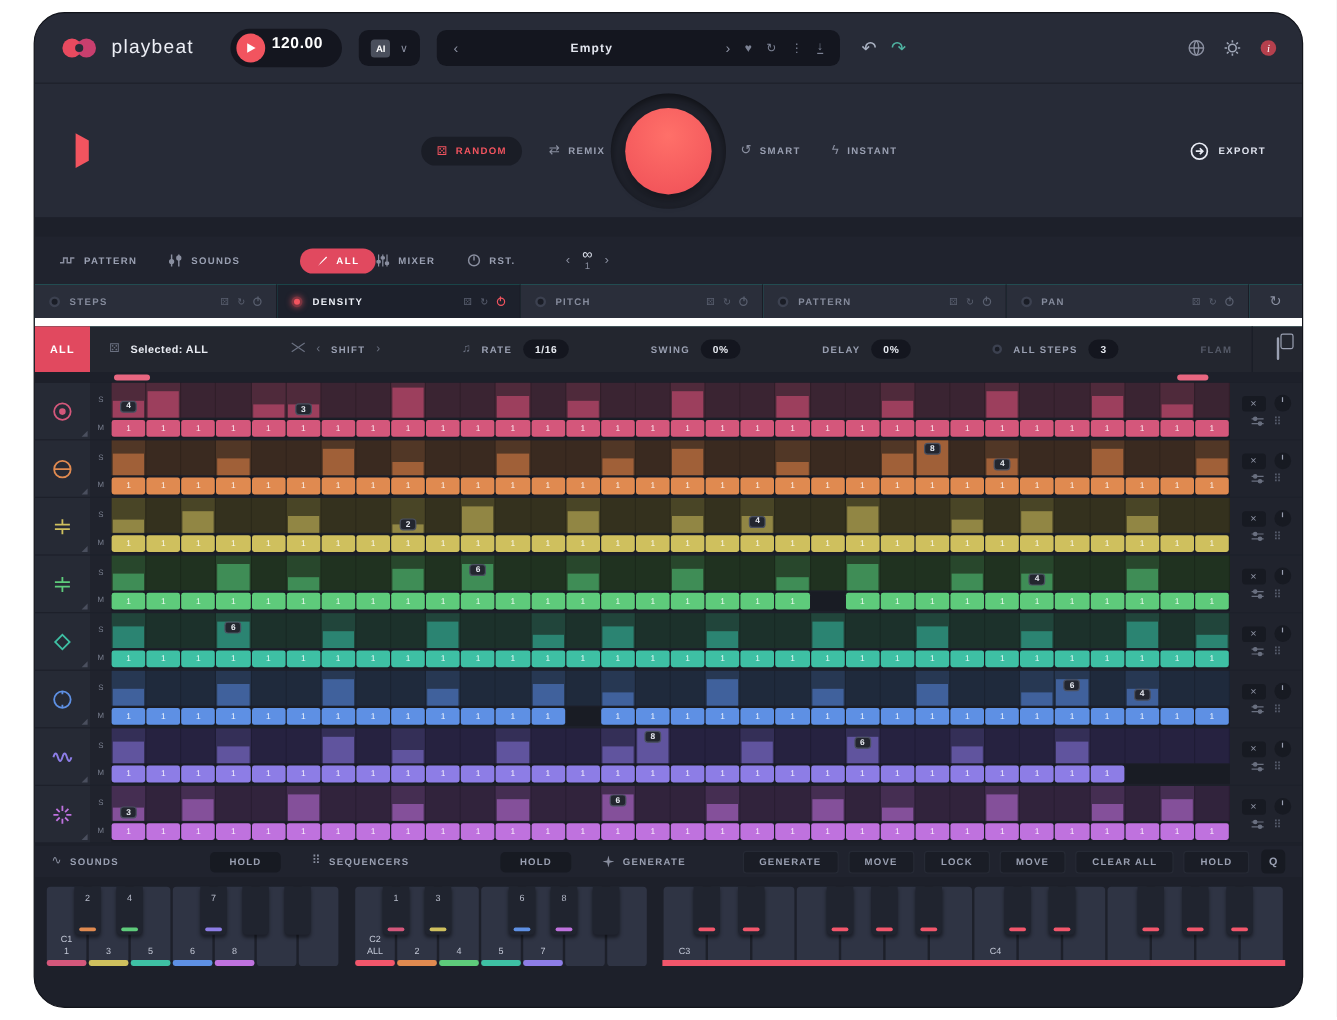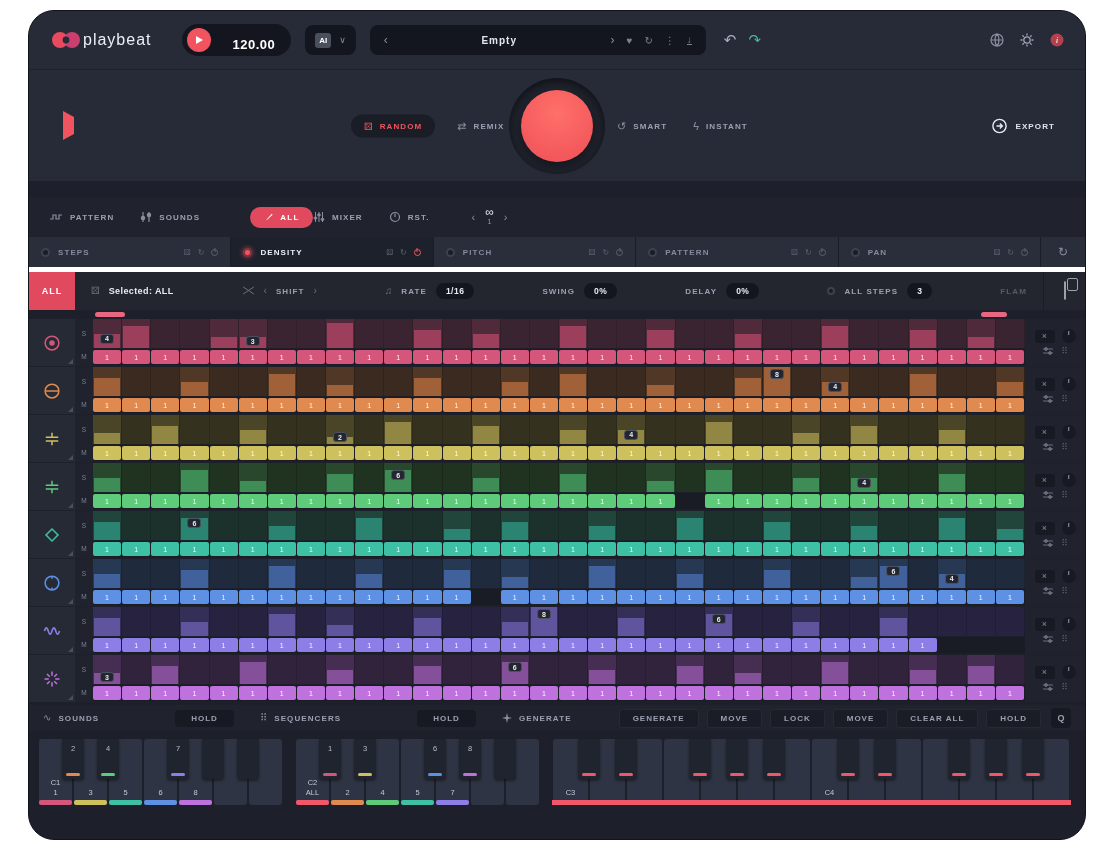--- a/index.html
+++ b/index.html
@@ -3,23 +3,23 @@
 <meta charset="utf-8">
 <style>
   *{box-sizing:border-box;margin:0;padding:0}
   html,body{width:1114px;height:850px;background:#fff;font-family:"Liberation Sans",sans-serif;-webkit-font-smoothing:antialiased}
   button{background:none;border:none;font:inherit;color:inherit;padding:0;cursor:pointer}
   .app{position:absolute;left:28px;top:10px;width:1058px;height:830px;background:#1d202a;border-radius:26px;overflow:hidden;border:1px solid #12141b}
   .flex-sp{flex:1}
   .lbl{font-size:8px;font-weight:bold;letter-spacing:1.1px;color:#9aa0b2}
   
   .topbar{height:58px;background:#272b37;display:flex;align-items:center;padding:0 20px;gap:14px}
-  .logo{display:flex;align-items:center;gap:0;margin-right:16px}
+  .logo{display:flex;align-items:center;gap:10px;margin-right:16px}
   .logo-text{font-size:16px;color:#eceef5;letter-spacing:1px}
-  .tempo-module{background:#14161f;border-radius:17px;display:flex;align-items:flex-end;gap:22px;padding:4px 16px 4px 5px}
+  .tempo-module{background:#14161f;border-radius:17px;display:flex;align-items:flex-start;gap:6px;padding:4px 16px 4px 5px}
   .play-btn{width:24px;height:24px;border-radius:50%;background:#f2545f;display:flex;align-items:center;justify-content:center}
   .play-tri{width:0;height:0;border-left:7px solid #fff;border-top:4.5px solid transparent;border-bottom:4.5px solid transparent;margin-left:2px}
   .tempo-value{font-size:13px;font-weight:bold;color:#fff;letter-spacing:.5px}
   .ai-module{background:#14161f;border-radius:8px;height:30px;display:flex;align-items:center;gap:8px;padding:0 10px}
   .ai-badge{background:#4a4f5c;color:#fff;font-size:8px;font-weight:bold;border-radius:3px;padding:3px 4px}
   .chev{color:#8a8fa0;font-size:9px}
   .preset-module{background:#14161f;border-radius:8px;height:30px;display:flex;align-items:center;gap:12px;padding:0 14px;width:336px}
   .pm-arrow{color:#8a8fa0;font-size:12px}
   .preset-name{flex:1;text-align:center;font-size:10px;font-weight:bold;letter-spacing:1px;color:#e3e6ef}
   .pm-icon{color:#7c8294;font-size:10px}
@@ -58,21 +58,21 @@
   .st-t3{position:absolute;left:52%;width:15%;top:2px;height:10px;background:repeating-linear-gradient(90deg,#e8eaf0 0 4px,transparent 4px 6px)}
   .st-line{position:absolute;left:67%;right:0;top:6px;height:2px;background:#4a4f5e;border-radius:1px}
   .st-knob{position:absolute;top:1px;width:12px;height:12px;border-radius:50%;background:#e8eaf0;transform:translateX(-50%);box-shadow:0 1px 3px rgba(0,0,0,.5)}
   .pct{font-size:10px;font-weight:bold;color:#e8eaf0}
   .pager{display:flex;align-items:center;gap:10px;margin-left:16px}
   .pager .col{display:flex;flex-direction:column;align-items:center;line-height:10px}
   .pager .inf{color:#dfe3ee;font-size:12px}
   .pager .pg{color:#8a8fa0;font-size:8px}
   .pager .pm-arrow{font-size:11px}
   
-  .tabs-row{height:35px;display:flex;background:#14b8a6;border-bottom:5px solid #ffffff}
+  .tabs-row{height:35px;display:flex;background:#14b8a6;border-bottom:7px solid #ffffff}
   .tab{flex:1;display:flex;align-items:center;gap:8px;padding:0 12px;background:#2a2e3a;border-right:1px solid #1a1d26}
   .tab.active{background:#1d212c}
   .tab-dot{width:9px;height:9px;border-radius:50%;background:#1a1d26;border:2px solid #3c4150}
   .tab.active .tab-dot{background:#f2545f;border-color:#7e3540;box-shadow:0 0 5px rgba(242,84,95,.7)}
   .tab-label{font-size:8px;font-weight:bold;letter-spacing:1.1px;color:#858b9c}
   .tab.active .tab-label{color:#eceff6}
   .tab-mini-icons{margin-left:auto;display:flex;align-items:center;gap:7px;color:#5a6070;font-size:8px}
   .power-icon{display:inline-block;width:7px;height:7px;border:1px solid currentColor;border-radius:50%;position:relative}
   .power-icon::after{content:"";position:absolute;left:50%;top:-2px;width:1px;height:4px;background:currentColor;transform:translateX(-50%)}
   .tab.active .power-icon{color:#f2545f}

